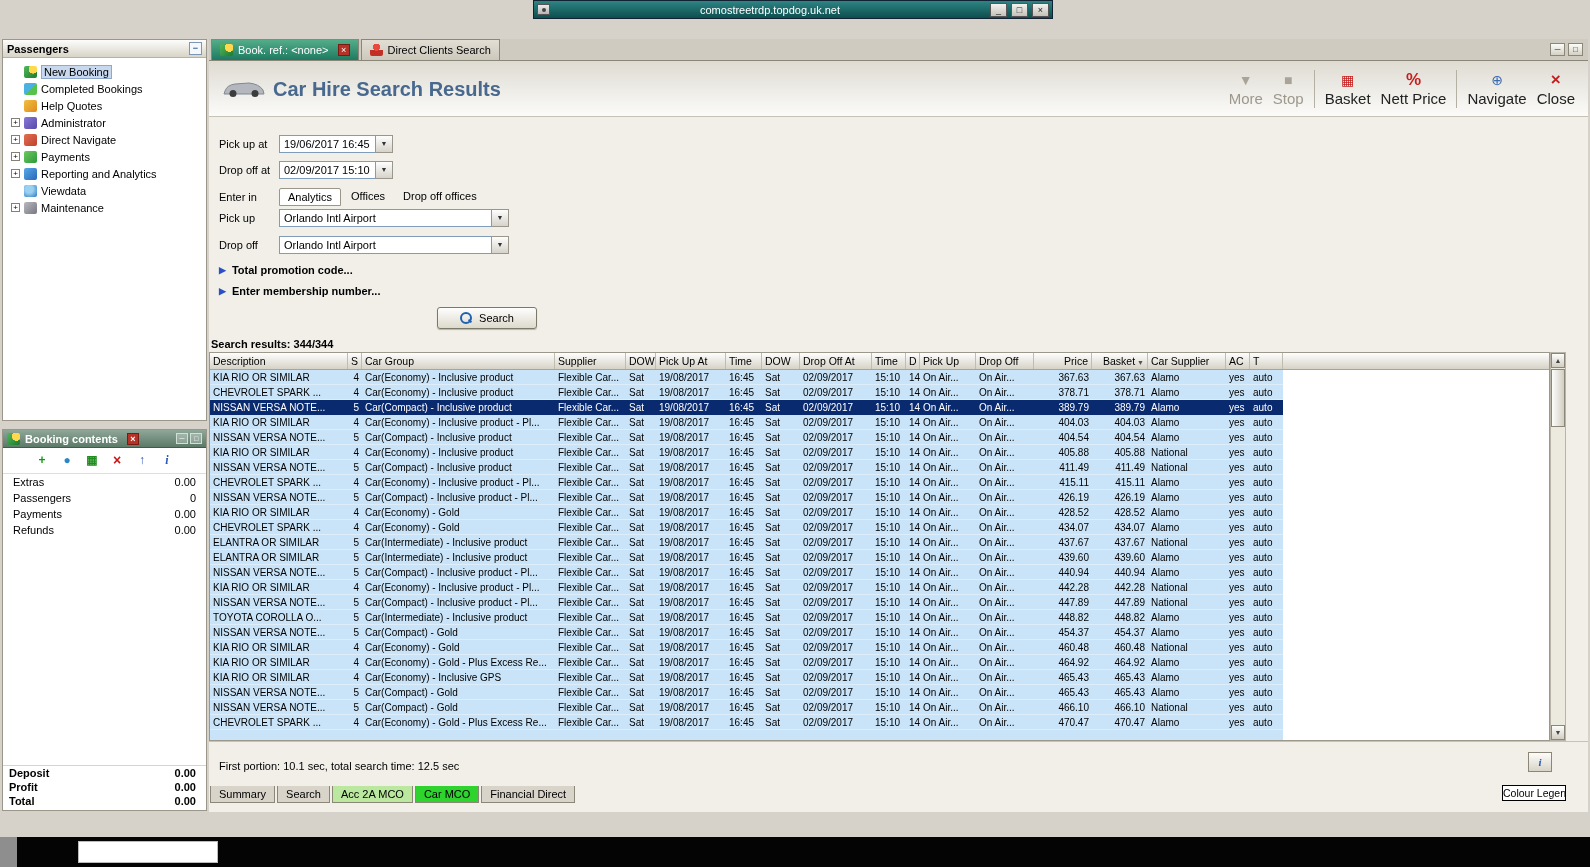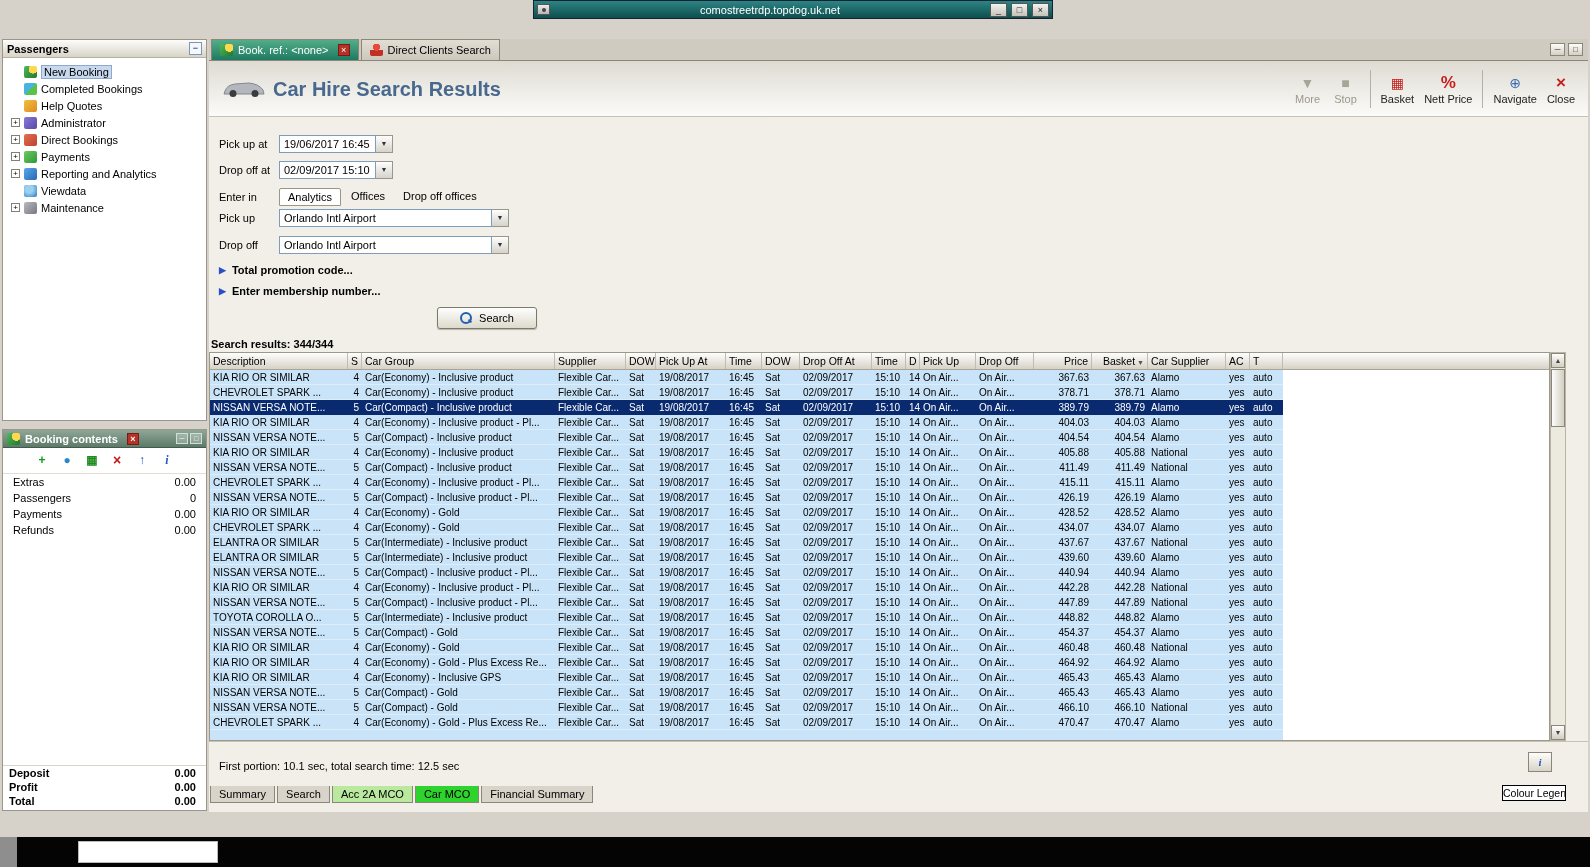--- a/index.html
+++ b/index.html
@@ -58,21 +58,21 @@
   .mdi-btns{position:absolute;right:5px;top:4px;display:flex}
   .winbtn{width:15px;height:13px;border:1px solid #8a8678;background:linear-gradient(180deg,#fcfcfa,#d4d0c4);font-size:8px;line-height:11px;text-align:center;color:#333;margin-left:3px}
 
   .pageheader{position:absolute;left:209px;top:61px;width:1379px;height:56px;background:linear-gradient(180deg,#dedbd2,#fbfbf9);border-bottom:1px solid #c6c2b6}
   .carbadge{position:absolute;left:12px;top:15px}
   .pagetitle{position:absolute;left:64px;top:17px;font-size:20px;font-weight:bold;color:#48688e}
   .hdr-toolbar{position:absolute;right:8px;top:5px;height:46px;display:flex;align-items:center}
   .tool{min-width:38px;text-align:center;padding:1px 5px;cursor:default}
   .ticon{height:18px;font-size:14px;line-height:18px}
   .ticon.gray{color:#a8a498}.ticon.red{color:#c41e1e}.ticon.blue{color:#3a6ab0}.ticon.big{font-size:17px;font-weight:bold}
-  .tlabel{font-size:11px;color:#222;margin-top:1px}
+  .tlabel{font-size:15px;color:#222;margin-top:1px}
   .tool.dis .tlabel{color:#9c988c}
   .tsep{width:1px;height:38px;background:#b4b0a4;margin:0 5px}
 
   .formarea{position:absolute;left:209px;top:117px;width:1379px;height:235px;background:#f1efe8}
   .frow{position:absolute;left:10px;display:flex;align-items:center}
   .flabel{width:60px}
   .field{display:flex}
   .fbox{height:18px;background:#fff;border:1px solid #7f9db9;padding:2px 4px;white-space:nowrap;overflow:hidden}
   .fbox.date{width:97px}
   .fbox.combo{width:213px}
@@ -158,21 +158,21 @@
           <div class="tree-label">Help Quotes</div>
         </div>
         <div class="tree-item">
           <div class="plusbox">+</div>
           <div class="tree-ico ico-admin"></div>
           <div class="tree-label">Administrator</div>
         </div>
         <div class="tree-item">
           <div class="plusbox">+</div>
           <div class="tree-ico ico-clients"></div>
-          <div class="tree-label">Direct Bookings</div>
+          <div class="tree-label">Direct Navigate</div>
         </div>
         <div class="tree-item">
           <div class="plusbox">+</div>
           <div class="tree-ico ico-payments"></div>
           <div class="tree-label">Payments</div>
         </div>
         <div class="tree-item">
           <div class="plusbox">+</div>
           <div class="tree-ico ico-reporting"></div>
           <div class="tree-label">Reporting and Analytics</div>
@@ -863,21 +863,21 @@
   <div class="rightgap"></div>
 
   <div class="belowgrid">
     <span class="timing">First portion: 10.1 sec, total search time: 12.5 sec</span>
     <span class="infobtn">i</span>
     <span class="btabs">
         <div class="btab">Summary</div>
         <div class="btab">Search</div>
         <div class="btab green-light">Acc 2A MCO</div>
         <div class="btab green">Car MCO</div>
-        <div class="btab">Financial Summary</div>
+        <div class="btab">Financial Direct</div>
       </span>
     <span class="legend">Colour Legend</span>
   </div>
 
 
   <div class="blackbar">
     <span class="tbleft"></span>
     <span class="tbbox"></span>
   </div>
 

